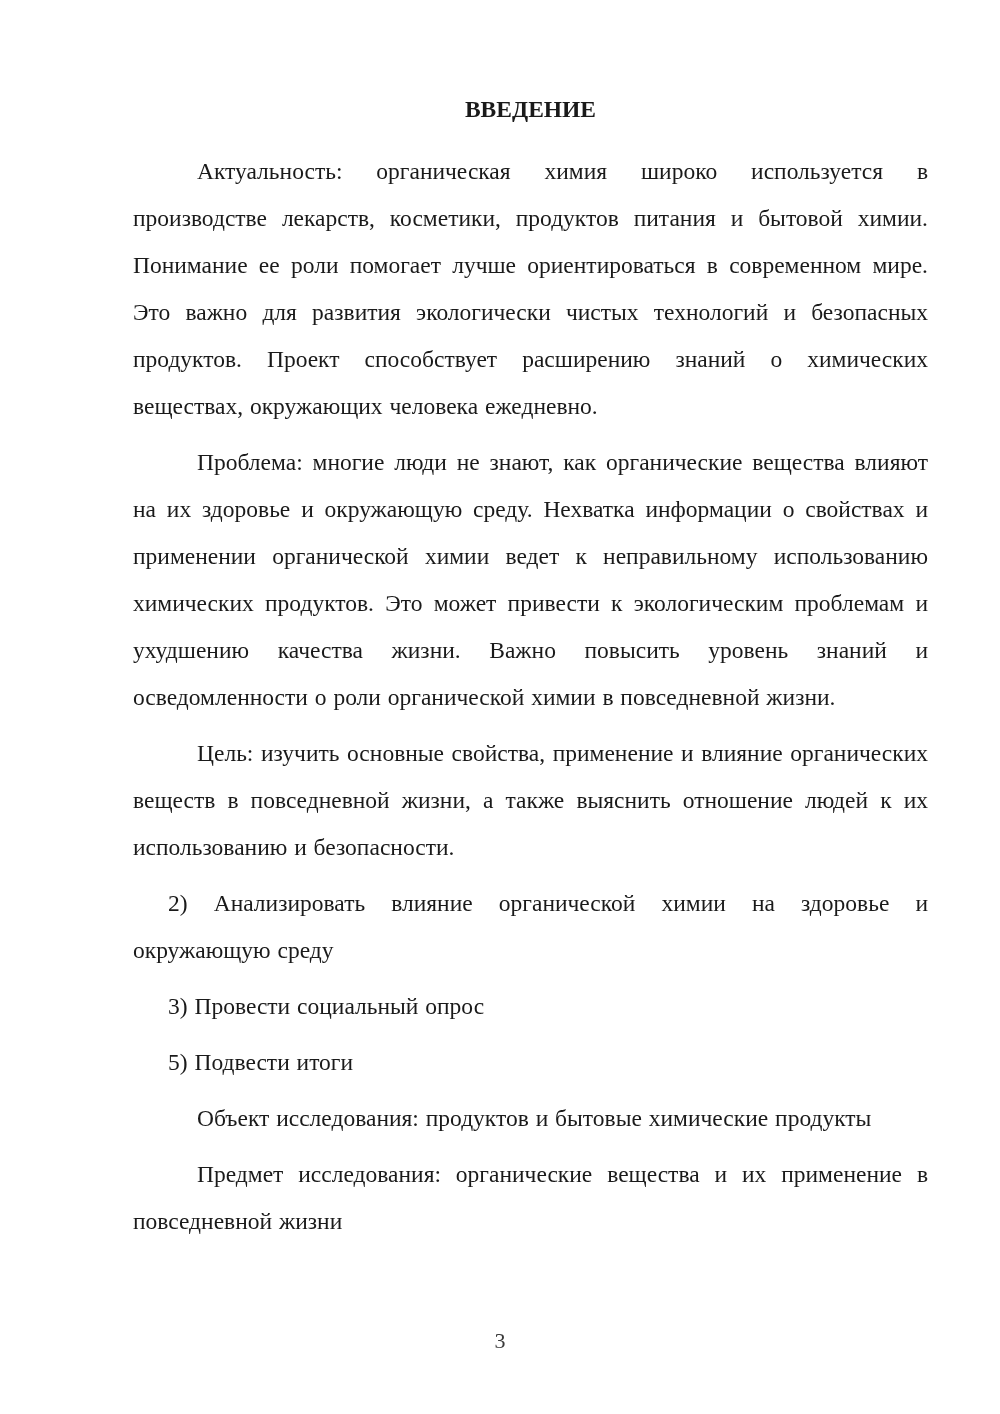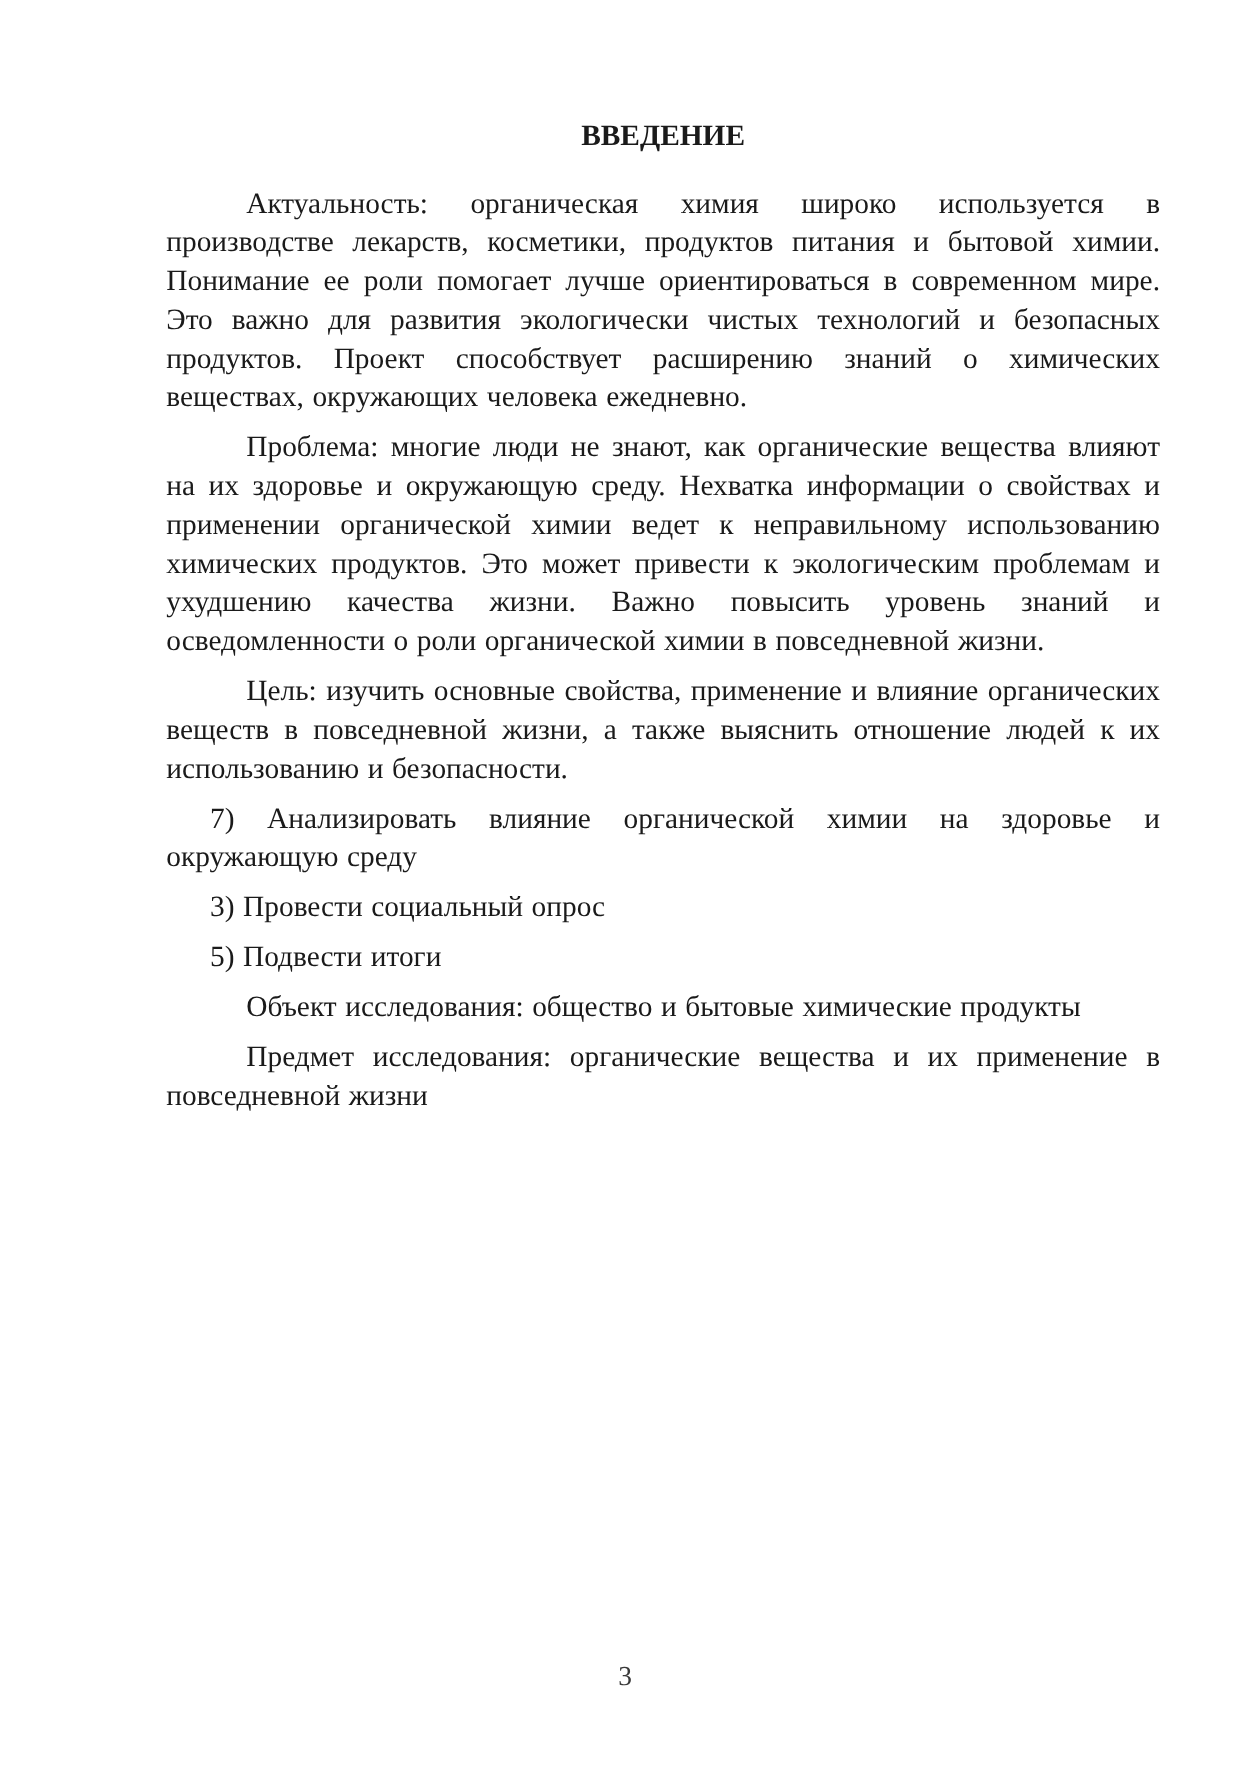--- a/index.html
+++ b/index.html
@@ -26,21 +26,21 @@
   }
   .doc-heading {
     font-size: 23.5px;
     line-height: 35.4px;
     font-weight: bold;
     text-align: center;
     margin: 0 0 21px 0;
   }
   .para {
     font-size: 23.5px;
-    line-height: 31px;
+    line-height: 47px;
     text-align: justify;
     text-indent: 64px;
     margin: 0 0 9px 0;
     word-spacing: 1px;
   }
   .para.list-item {
     text-indent: 35px;
   }
   .page-footer {
     position: absolute;
@@ -63,27 +63,27 @@
 
     <p class="para">Актуальность: органическая химия широко используется в производстве лекарств, косметики, продуктов питания и бытовой химии. Понимание ее роли помогает лучше ориентироваться в современном мире. Это важно для развития экологически чистых технологий и безопасных продуктов. Проект способствует расширению знаний о химических веществах, окружающих человека ежедневно.</p>
 
     <p class="para">Проблема: многие люди не знают, как органические вещества влияют на их здоровье и окружающую среду. Нехватка информации о свойствах и применении органической химии ведет к неправильному использованию химических продуктов. Это может привести к экологическим проблемам и ухудшению качества жизни. Важно повысить уровень знаний и осведомленности о роли органической химии в повседневной жизни.</p>
 
     <p class="para">Цель: изучить основные свойства, применение и влияние органических веществ в повседневной жизни, а также выяснить отношение людей к их использованию и безопасности.</p>
 
 
 
 
-    <p class="para list-item">7) Анализировать влияние органической химии на здоровье и окружающую среду</p>
+    <p class="para list-item">2) Анализировать влияние органической химии на здоровье и окружающую среду</p>
 
     <p class="para list-item">3) Провести социальный опрос</p>
 
     <p class="para list-item">5) Подвести итоги</p>
 
-    <p class="para">Объект исследования: общество и бытовые химические продукты</p>
+    <p class="para">Объект исследования: продуктов и бытовые химические продукты</p>
 
     <p class="para">Предмет исследования: органические вещества и их применение в повседневной жизни</p>
 
 
   </div>
 
   <div class="page-footer">3</div>
 </div>
 
 </body></html>

